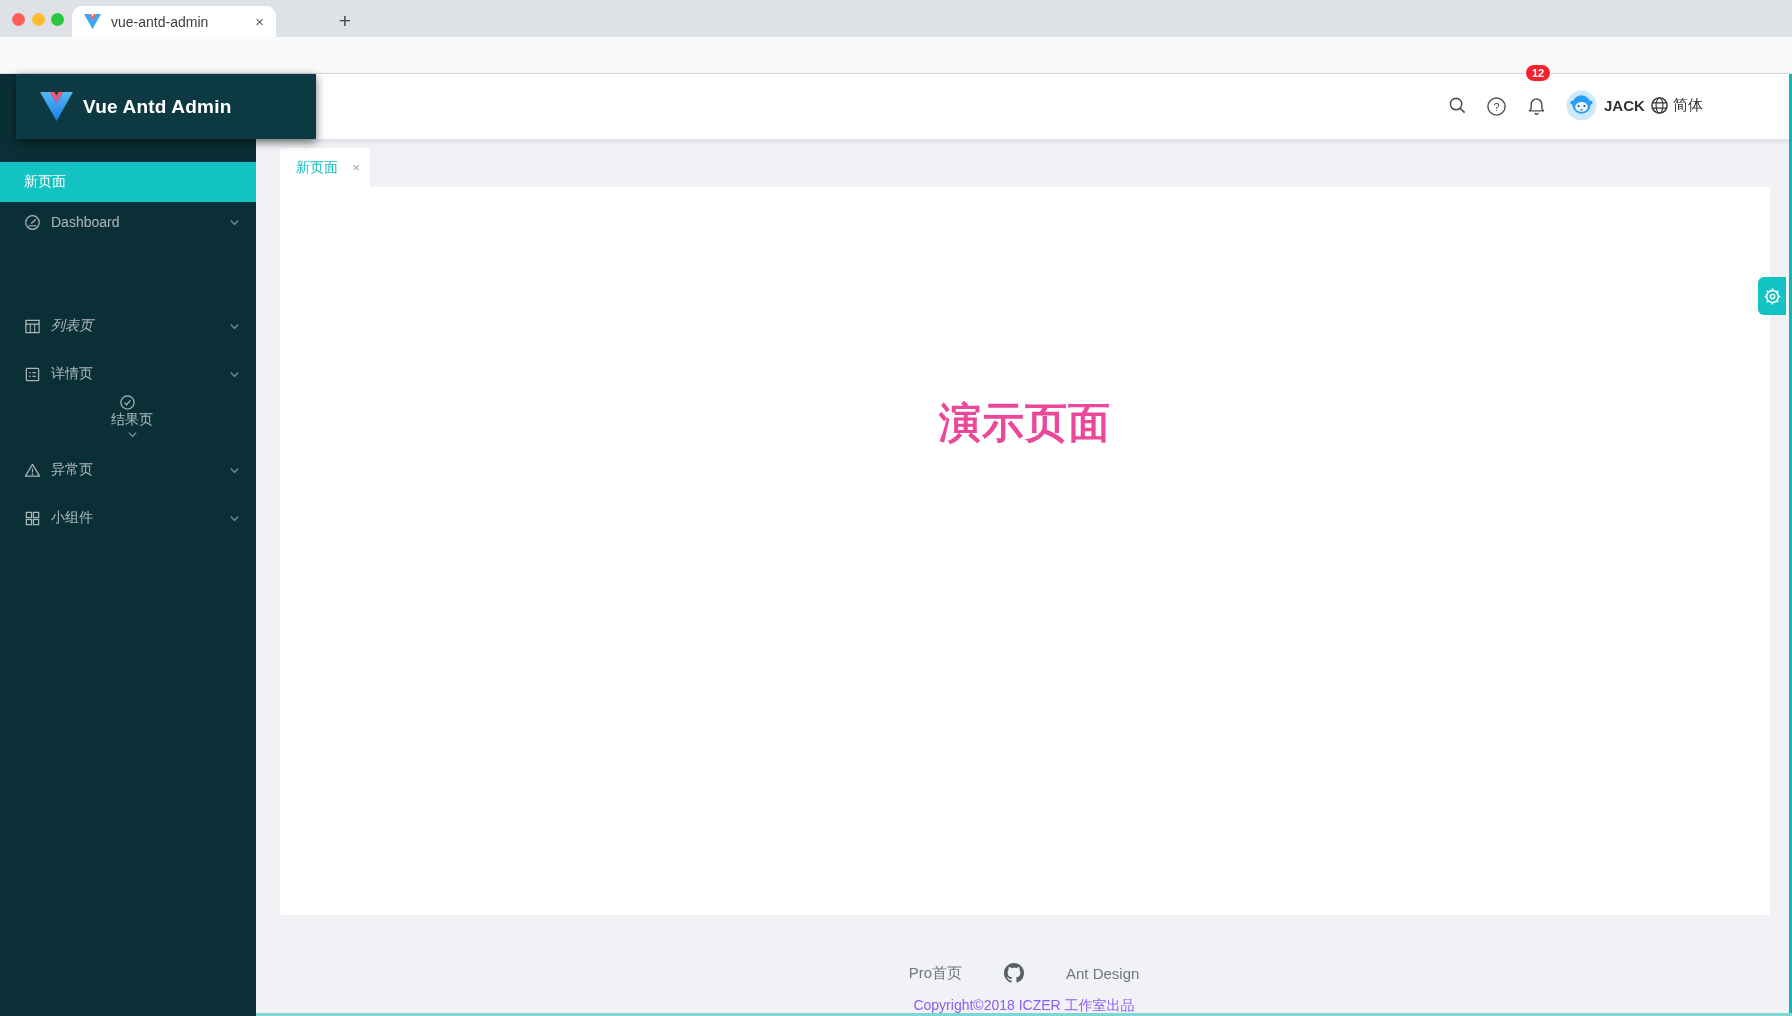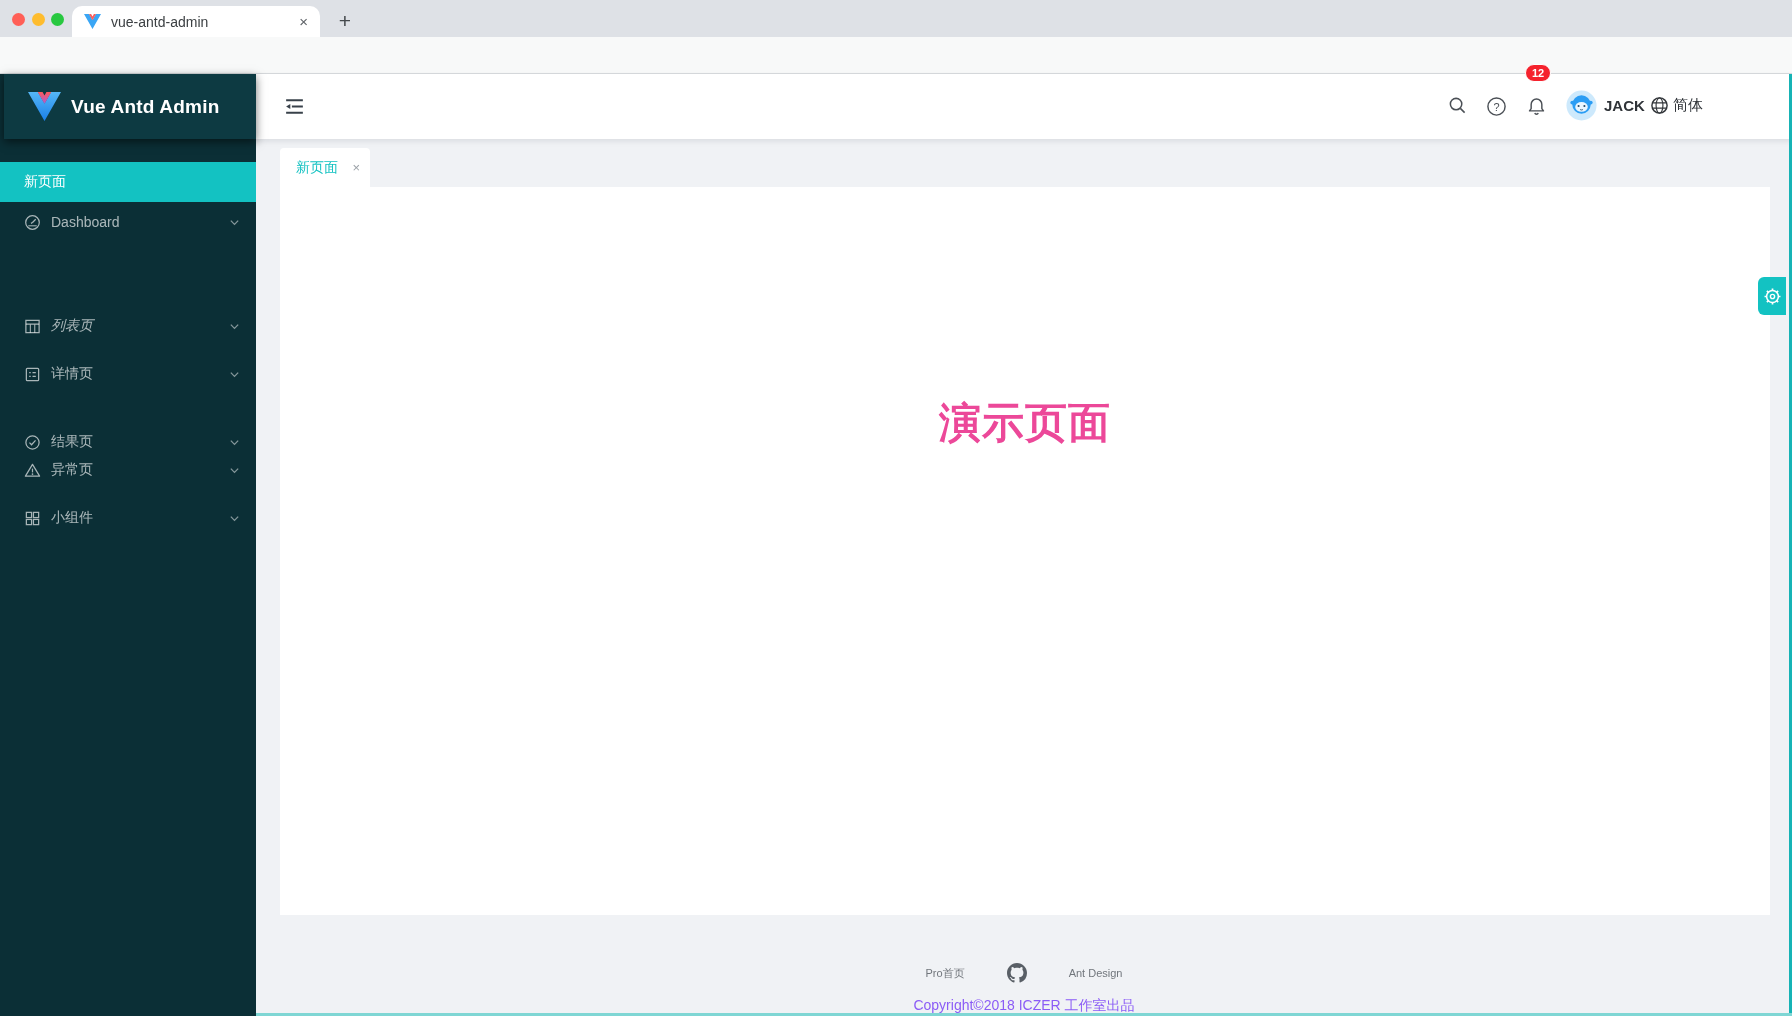--- a/index.html
+++ b/index.html
@@ -5,39 +5,39 @@
   * { margin:0; padding:0; box-sizing:border-box; }
   html,body { width:1792px; height:1016px; overflow:hidden; background:#fff;
     font-family:"Liberation Sans","DejaVu Sans",sans-serif; }
   #stage { position:relative; width:1792px; height:1016px; overflow:hidden; }
   .abs { position:absolute; }
 
   
   .tabstrip { left:0; top:0; width:1792px; height:37px; background:#dee1e6; }
   .traffic { border-radius:50%; width:13px; height:13px; top:13px; }
   .t-red{ left:12px; background:#ff5f57; } .t-yellow{ left:32px; background:#febc2e; } .t-green{ left:51px; background:#28c840; }
-  .btab { left:72px; top:6px; width:248px; height:31px; background:#fff; border-radius:10px 10px 0 0;
+  .btab { left:72px; top:6px; width:204px; height:31px; background:#fff; border-radius:10px 10px 0 0;
           display:flex; align-items:center; padding:0 12px; }
   .btab .title { font-size:14px; color:#3c4043; margin-left:10px; flex:1; white-space:nowrap; overflow:hidden; }
   .btab .close { color:#5f6368; font-size:15px; cursor:pointer; }
   .newtab { left:332px; top:8px; width:26px; height:26px; color:#45494d; font-size:21px; line-height:26px; text-align:center; }
   .toolbar { left:0; top:37px; width:1792px; height:37px; background:#f8f9f9; border-bottom:1px solid #d9dcdf; }
   .navbtn { top:44px; width:22px; height:22px; color:#5f6368; font-size:19px; line-height:22px; text-align:center; }
   .omnibox { left:108px; top:41px; width:1512px; height:29px; background:#eef0f2; border-radius:15px;
              display:flex; align-items:center; padding:0 14px; }
   .omni-url { font-size:15px; color:#26282b; margin-left:12px; flex:1; }
   .omni-ic { color:#5f6368; display:flex; align-items:center; margin-left:18px; }
   .ext { top:41px; width:28px; height:28px; display:flex; align-items:center; justify-content:center; }
   .chrome-avatar { background:#7367d8; border-radius:50%; width:26px; height:26px; color:#fff; font-size:14px;
                    line-height:26px; text-align:center; }
   .kebab span { display:block; width:4px; height:4px; border-radius:50%; background:#5f6368; margin:2px auto; }
 
   
   .sidebar { left:0; top:74px; width:256px; height:942px; background:#0b2f36; z-index:5; }
-  .side-logo { left:4px; top:0; width:252px; height:65px; background:#0d3a42; display:flex; align-items:center;
+  .side-logo { left:16px; top:0; width:300px; height:65px; background:#0d3a42; display:flex; align-items:center;
                padding-left:24px; box-shadow:0 3px 9px rgba(0,0,0,.55); position:absolute; z-index:2; }
   .side-logo .lt { color:#fff; font-size:19px; font-weight:700; margin-left:10px; letter-spacing:.2px; }
   .mitem { position:absolute; left:0; width:256px; height:40px; display:flex; align-items:center;
            padding:0 16px 0 24px; color:rgba(255,255,255,.65); font-size:14px; cursor:pointer; }
   .mitem.active { background:#13c2c2; color:#fff; }
   .mitem .micon { width:17px; height:17px; margin-right:10px; display:flex; align-items:center; }
   .mitem .mlabel { flex:1; }
   .mitem .chev { color:rgba(255,255,255,.5); display:flex; }
 
   
@@ -60,21 +60,21 @@
              display:flex; align-items:center; padding:0 10px 0 16px; }
   .pagetab .pt { color:#13c2c2; font-size:14px; flex:1; }
   .pagetab .px { color:#9aa0a6; font-size:13px; margin-left:6px; cursor:pointer; }
   .card { left:280px; top:187px; width:1490px; height:728px; background:#fff; }
   .demo-title { width:100%; text-align:center; margin-top:208px; font-size:42px; font-weight:700;
                 color:#ec4899; letter-spacing:1px; }
 
   
   .gfoot { left:256px; top:915px; width:1536px; height:101px; background:#f0f2f5; }
   .flinks { position:absolute; left:0; top:48px; width:100%; display:flex; justify-content:center;
-            align-items:center; gap:42px; color:#71767c; font-size:11px; }
+            align-items:center; gap:42px; color:#71767c; font-size:15px; }
   .flinks a { color:#71767c; text-decoration:none; }
   .fcopy { position:absolute; left:0; top:82px; width:100%; text-align:center; color:#8b5cf6; font-size:14px; }
 
   
   .gearbtn { left:1758px; top:277px; width:28px; height:38px; background:#13c2c2; border-radius:6px 0 0 6px;
              display:flex; align-items:center; justify-content:center; color:#fff; z-index:6; }
   .edge-r { left:1789px; top:74px; width:3px; height:942px; background:#17b3b5; z-index:7; }
   .edge-b { left:256px; top:1013px; width:1536px; height:3px; background:#7fd6d4; z-index:7; }
 </style>
 </head>
@@ -227,21 +227,21 @@
           </svg>
       </span>
       <span class="mlabel">详情页</span>
       <span class="chev">
         <svg width="11" height="11" viewBox="0 0 12 12">
             <path d="M2 4l4 4 4-4" fill="none" stroke="currentColor" stroke-width="1.4"></path>
           </svg>
       </span>
     </div>
 
-    <div class="mitem" style="top:348px;">
+    <div class="mitem" style="top:320px;flex-direction:column;">
       <span class="micon">
         <svg width="17" height="17" viewBox="0 0 18 18">
             <circle cx="9" cy="9" r="7" fill="none" stroke="currentColor" stroke-width="1.3"></circle>
             <path d="M5.8 9.2l2.2 2.2 4.2-4.6" fill="none" stroke="currentColor" stroke-width="1.3"></path>
           </svg>
       </span>
       <span class="mlabel">结果页</span>
       <span class="chev">
         <svg width="11" height="11" viewBox="0 0 12 12">
             <path d="M2 4l4 4 4-4" fill="none" stroke="currentColor" stroke-width="1.4"></path>

